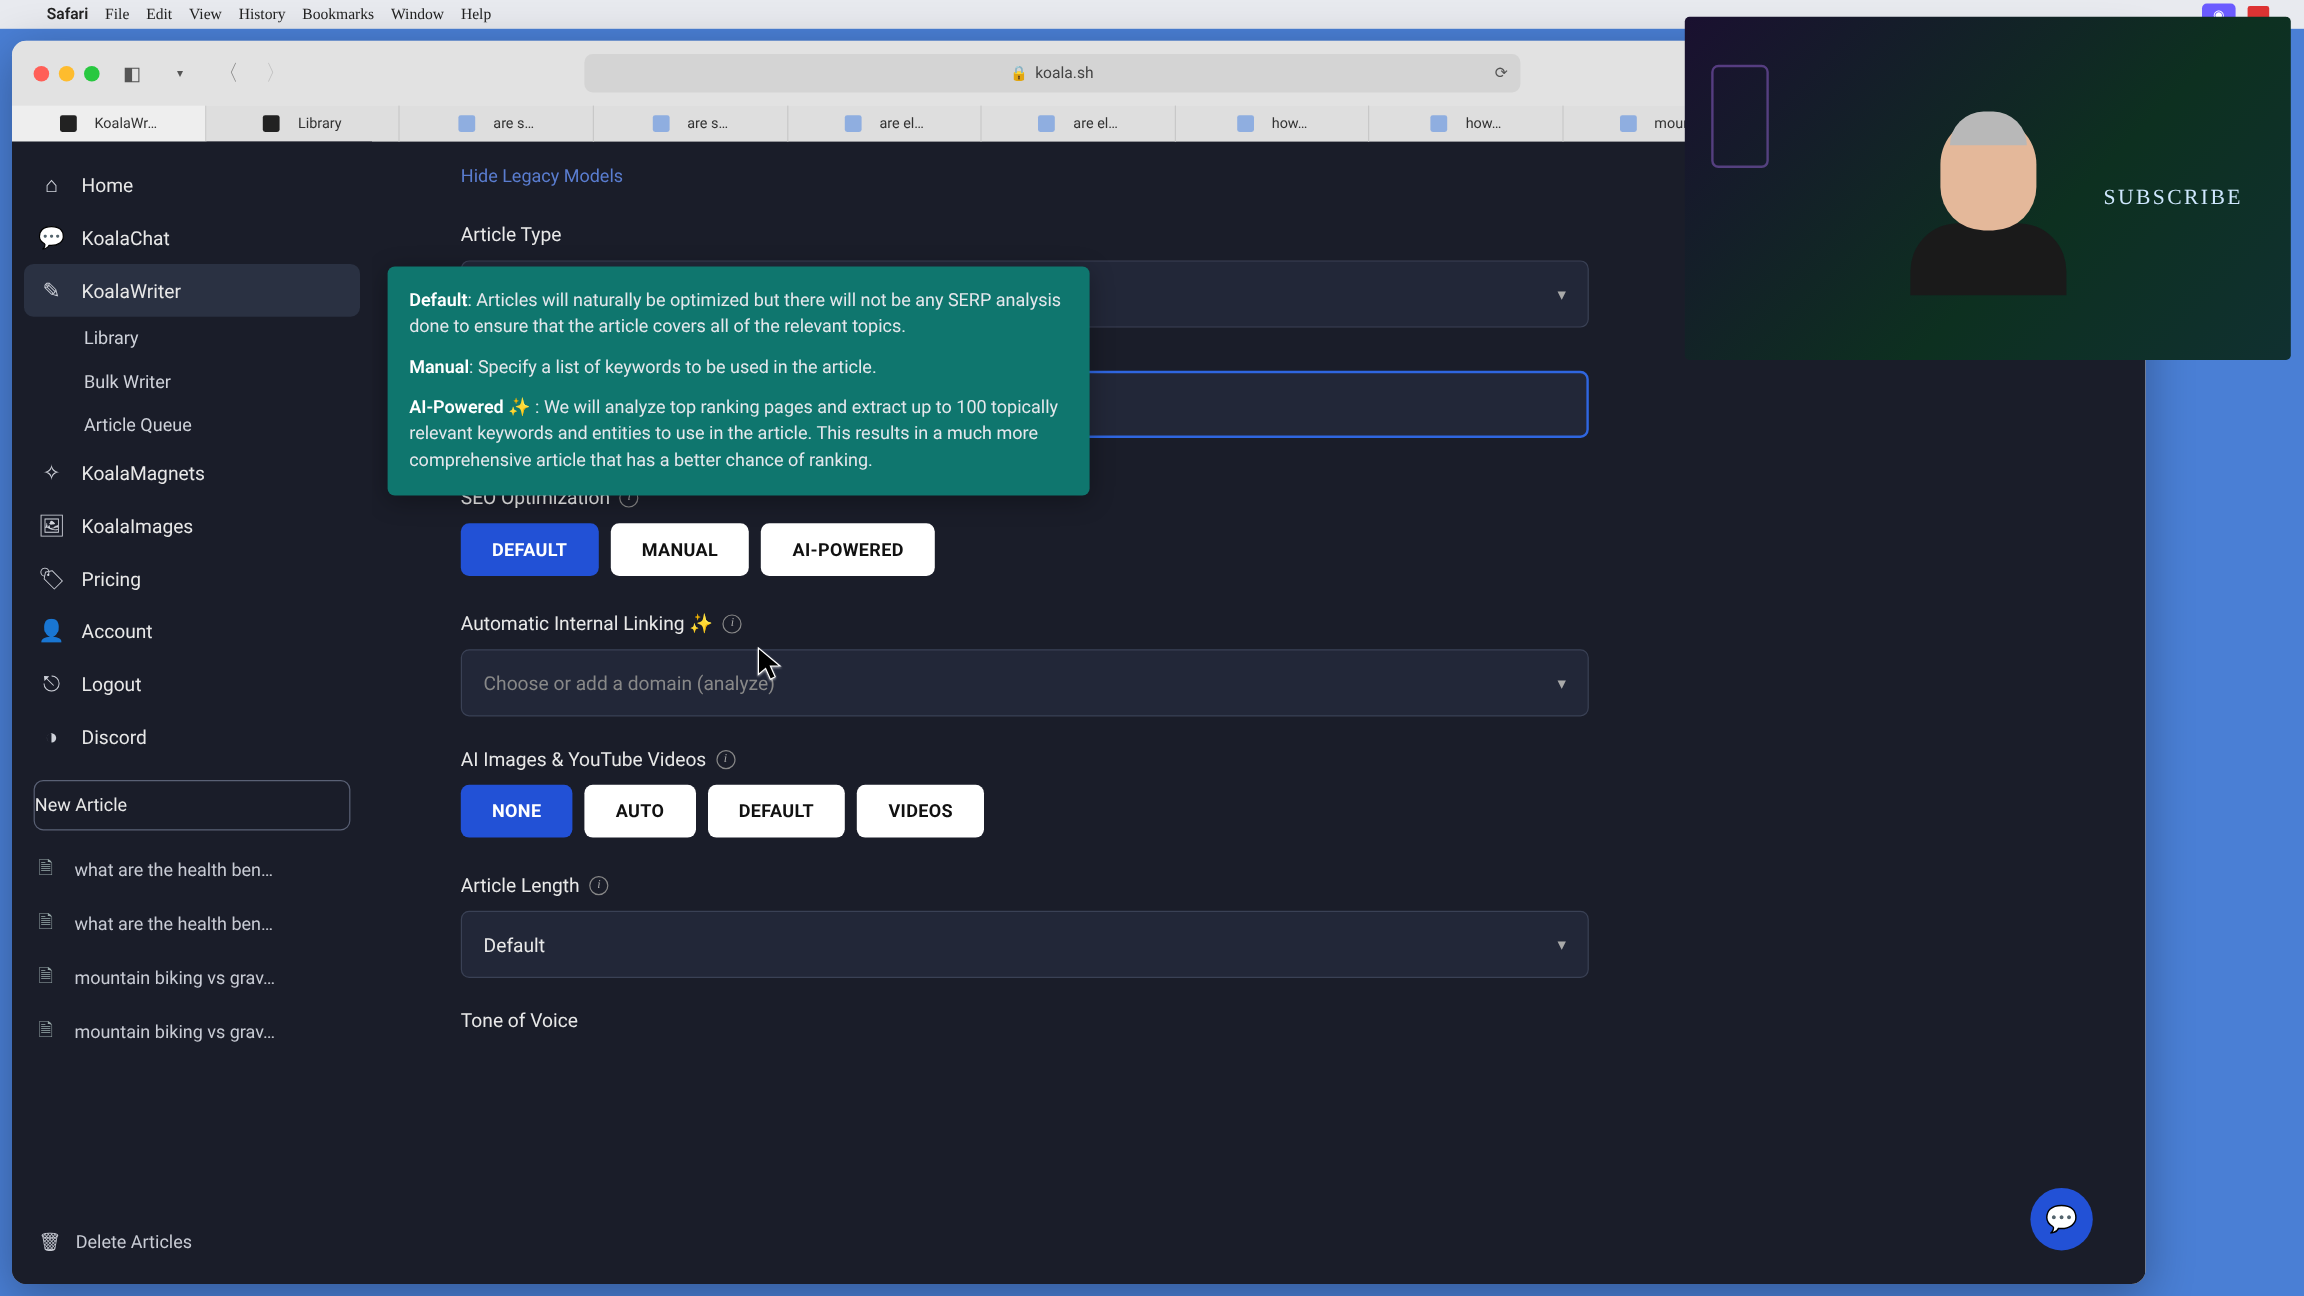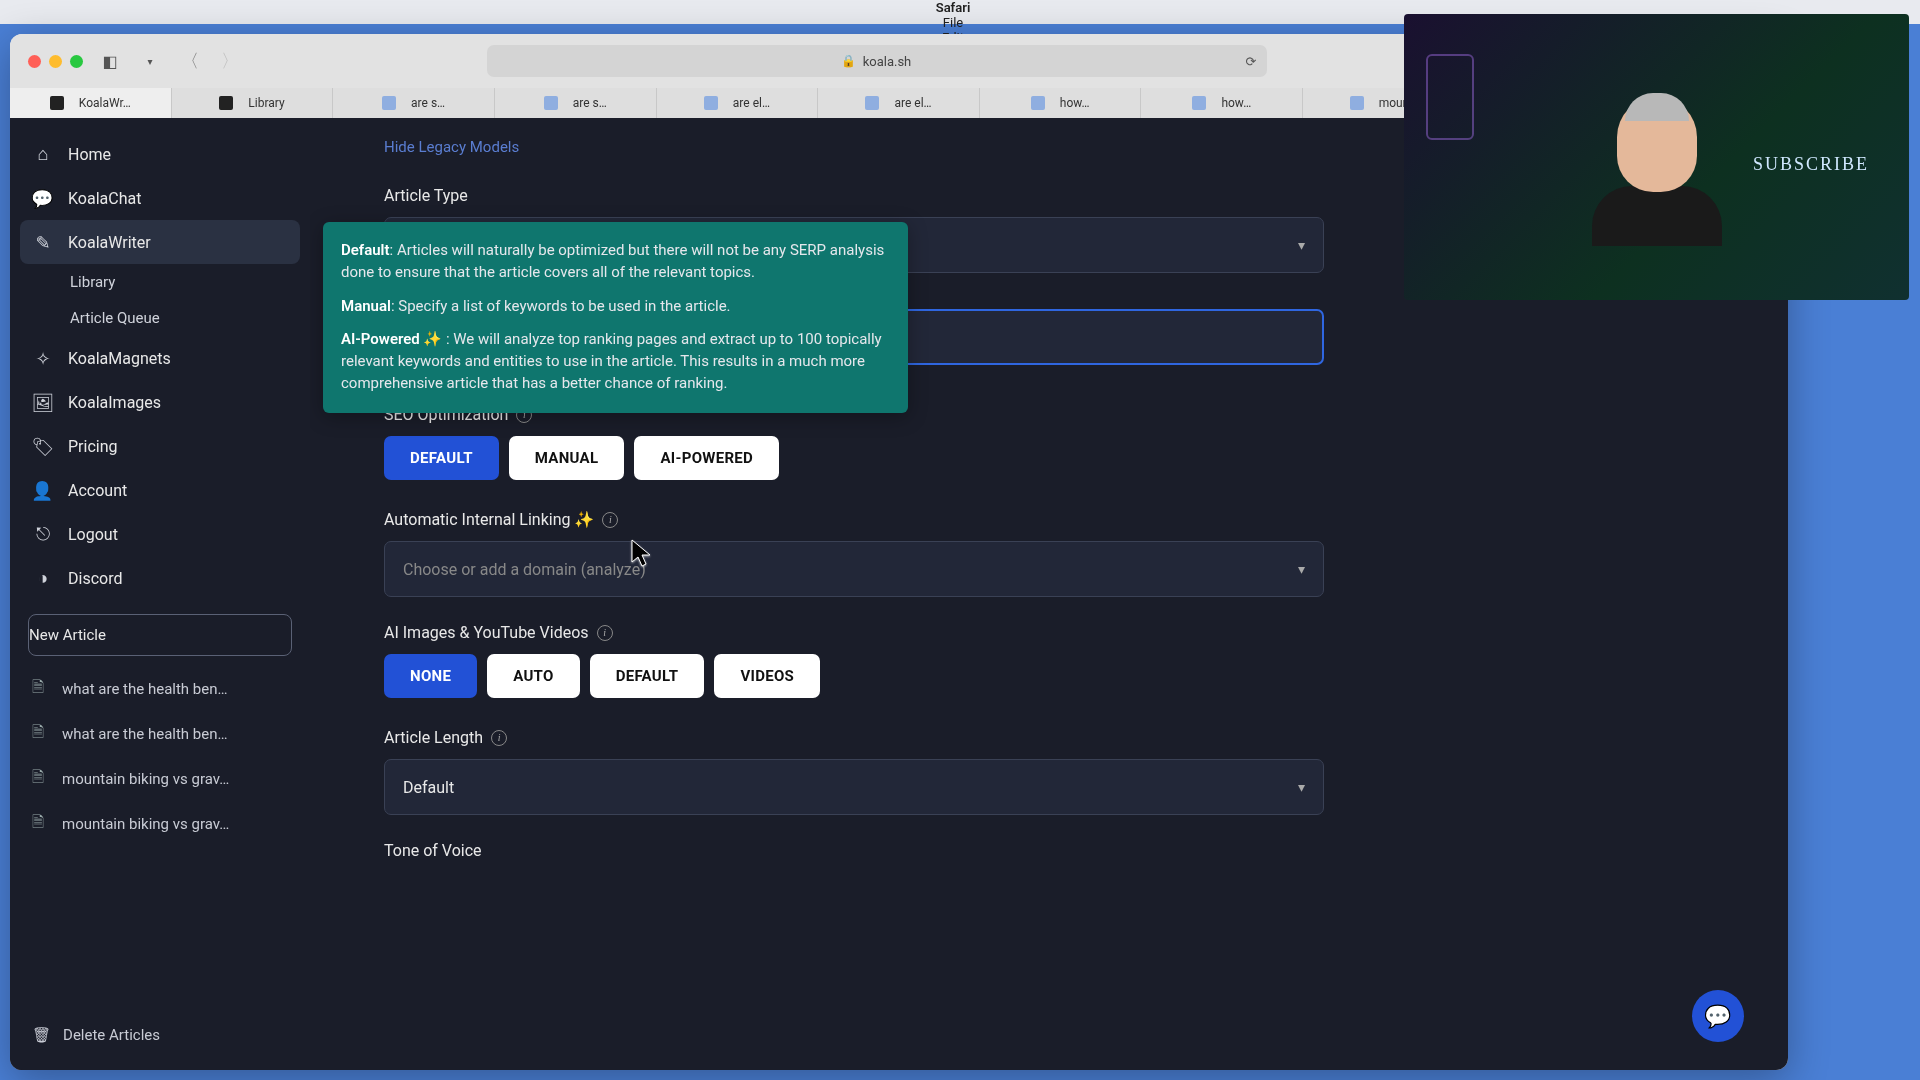--- a/index.html
+++ b/index.html
@@ -1,22 +1,22 @@
 <!DOCTYPE html>
 <html><head>
 <meta charset="utf-8">
 <style>
 * { margin:0; padding:0; box-sizing:border-box; font-family:-apple-system,BlinkMacSystemFont,"Segoe UI",Roboto,sans-serif; }
 body { width:1920px; height:1080px; position:relative; background:#4a7fd5; overflow:hidden; }
 
 
-.menubar { height:24px; background:rgba(240,240,240,.95); display:flex; align-items:center; padding:0 29px; font-size:13px; color:#222;flex-direction:column; }
+.menubar { height:24px; background:rgba(240,240,240,.95); display:flex; align-items:center; padding:0 29px; font-size:13px; color:#222; }
 .menubar .apple { font-size:15px; margin-right:10px; }
 .menubar .app { font-weight:600; margin-right:14px; }
-.menubar .mitem { margin-right:14px; }
+.menubar .mitem { margin-right:14px;font-family:Liberation Serif, serif; }
 .menubar .right { margin-left:auto; display:flex; gap:10px; align-items:center; }
 .menubar .pill { background:#6b5bff; color:#fff; width:28px; height:18px; border-radius:4px; display:flex; align-items:center; justify-content:center; font-size:11px; }
 .menubar .red { width:18px; height:14px; background:#d33; border-radius:2px; }
 
 
 .safari { position:absolute; top:34px; left:10px; width:1778px; height:1036px; background:#e8e8e8; border-radius:12px; overflow:hidden; box-shadow:0 10px 40px rgba(0,0,0,.3); }
 .chrome { height:54px; background:#e2e2e2; display:flex; align-items:center; padding:0 18px; gap:14px; }
 .traffic { display:flex; gap:8px; }
 .traffic span { width:13px; height:13px; border-radius:50%; }
 .tl-r { background:#ff5f57; } .tl-y { background:#febc2e; } .tl-g { background:#28c840; }
@@ -177,20 +177,21 @@
         </div>
       <div class="sb-item">
           <span class="sb-icon">💬</span>
           <span>KoalaChat</span>
         </div>
       <div class="sb-item active">
           <span class="sb-icon">✎</span>
           <span>KoalaWriter</span>
         </div>
       <div class="sb-sub">Library</div>
+      <div class="sb-sub">Bulk Writer</div>
       <div class="sb-sub">Article Queue</div>
       <div class="sb-item">
           <span class="sb-icon">✧</span>
           <span>KoalaMagnets</span>
         </div>
       <div class="sb-item">
           <span class="sb-icon">🖼</span>
           <span>KoalaImages</span>
         </div>
       <div class="sb-item">

